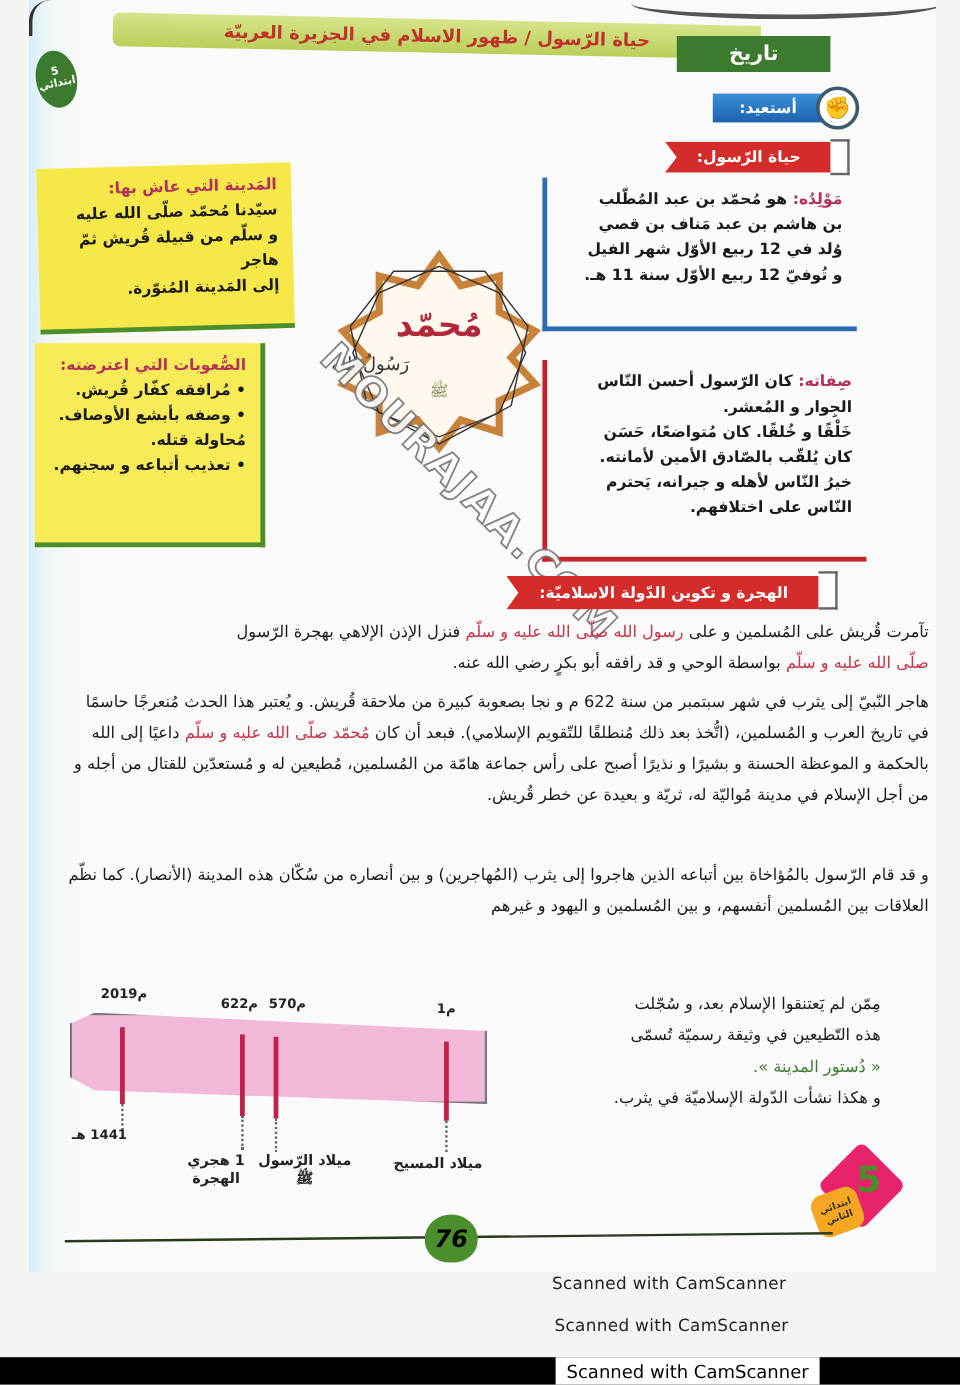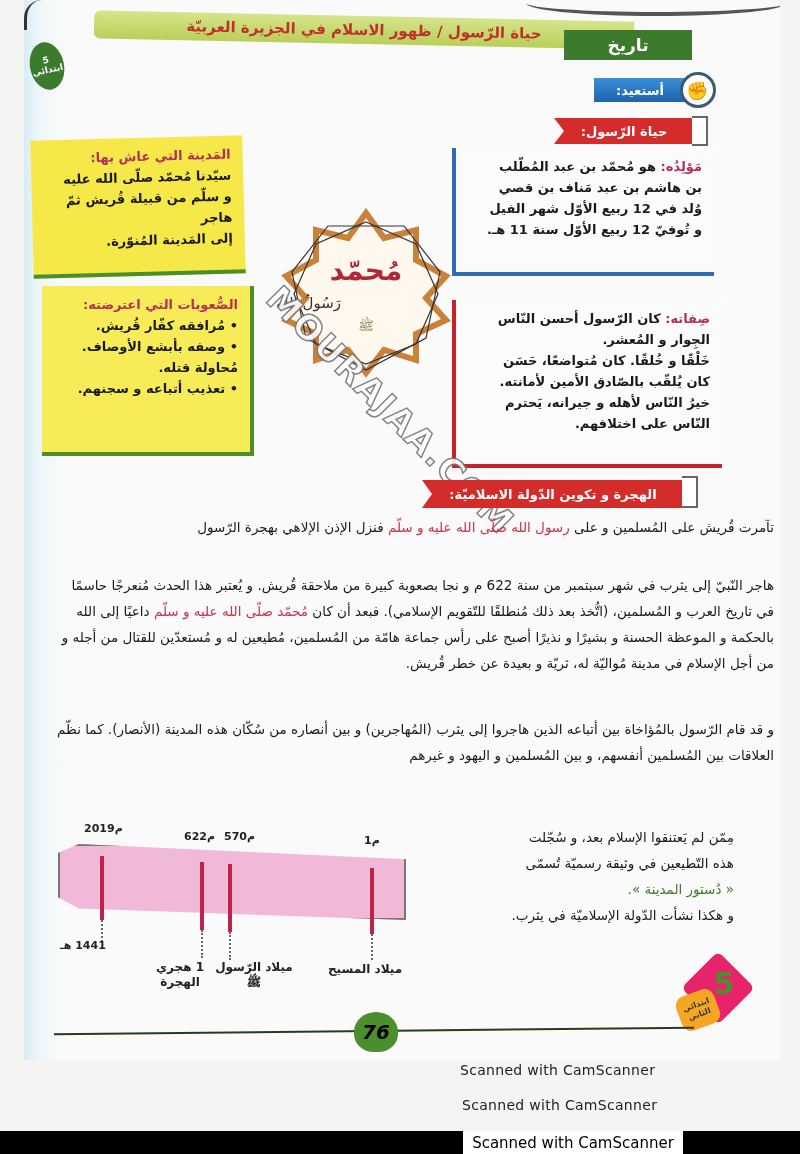--- a/index.html
+++ b/index.html
@@ -119,21 +119,21 @@
     <svg width="180" height="170" viewBox="0 0 180 170">
       <polygon points="90,5 108,30 140,22 140,52 170,68 150,90 170,112 140,126 140,152 108,142 90,165 72,142 40,152 40,126 10,112 30,90 10,68 40,52 40,22 72,30" fill="#fff8ee" stroke="#c8823a" stroke-width="6"></polygon>
       <polygon points="90,14 140,36 162,86 140,136 90,156 40,136 18,86 40,36" fill="none" stroke="#333" stroke-width="1.2"></polygon>
       <polygon points="52,18 128,18 164,64 150,130 90,162 30,130 16,64" fill="none" stroke="#333" stroke-width="1.2"></polygon>
     </svg>
     <div class="name">مُحمّد</div>
     <div class="sub">رَسُولُ الله</div>
     <div class="pbuh">ﷺ</div>
   </div>
 
-  <div class="box box-green-yellow" style="left:18px; top:286px; width:212px; height:170px;">
+  <div class="box box-green-yellow" style="left:5px; top:286px; width:192px; height:170px;">
     <div class="title">الصُّعوبات التي اعترضته:</div>
     <div>• مُرافقه كفّار قُريش.</div>
     <div>• وصفه بأبشع الأوصاف.</div>
     <div>مُحاولة قتله.</div>
     <div>• تعذيب أتباعه و سجنهم.</div>
   </div>
 
   <div class="box box-red" style="left:428px; top:300px; width:270px; height:168px;">
     <div><span class="title">صِفاته:</span> <span>كان الرّسول أحسن النّاس</span></div>
     <div>الجِوار و المُعشر.</div>
@@ -145,20 +145,23 @@
 
   <div class="watermark">MOURAJAA.COM</div>
 
   <div class="ribbon" style="left:398px; top:480px; width:262px; height:28px;">
     <span>الهجرة و تكوين الدّولة الاسلاميّة:</span>
   </div>
   <div class="ribbon-end" style="left:658px; top:476px; height:32px;"></div>
 
   <div class="body-text" style="top:514px;">
     <span>تآمرت قُريش على المُسلمين و على </span><span class="hl">رسول الله صلّى الله عليه و سلّم</span><span> فنزل الإذن الإلاهي بهجرة الرّسول</span>
+  </div>
+  <div class="body-text" style="top:540px;">
+    <span class="hl">صلّى الله عليه و سلّم</span><span> بواسطة الوحي و قد رافقه أبو بكرٍ رضي الله عنه.</span>
   </div>
   <div class="body-text" style="top:572px;">
     <span>هاجر النّبيّ إلى يثرب في شهر سبتمبر من سنة 622 م و نجا بصعوبة كبيرة من ملاحقة قُريش. و يُعتبر هذا الحدث مُنعرجًا حاسمًا في تاريخ العرب و المُسلمين، (اتُّخذ بعد ذلك مُنطلقًا للتّقويم الإسلامي). فبعد أن كان </span><span class="hl">مُحمّد صلّى الله عليه و سلّم</span><span> داعيًا إلى الله بالحكمة و الموعظة الحسنة و بشيرًا و نذيرًا أصبح على رأس جماعة هامّة من المُسلمين، مُطيعين له و مُستعدّين للقتال من أجله و من أجل الإسلام في مدينة مُواليّة له، ثريّة و بعيدة عن خطر قُريش.</span>
   </div>
   <div class="body-text" style="top:716px;">
     <span>و قد قام الرّسول بالمُؤاخاة بين أتباعه الذين هاجروا إلى يثرب (المُهاجرين) و بين أنصاره من سُكّان هذه المدينة (الأنصار). كما نظّم العلاقات بين المُسلمين أنفسهم، و بين المُسلمين و اليهود و غيرهم</span>
   </div>
 
   <div class="body-text" style="left:380px; width:330px; top:824px;">
     <div>مِمّن لم يَعتنقوا الإسلام بعد، و سُجّلت</div>

